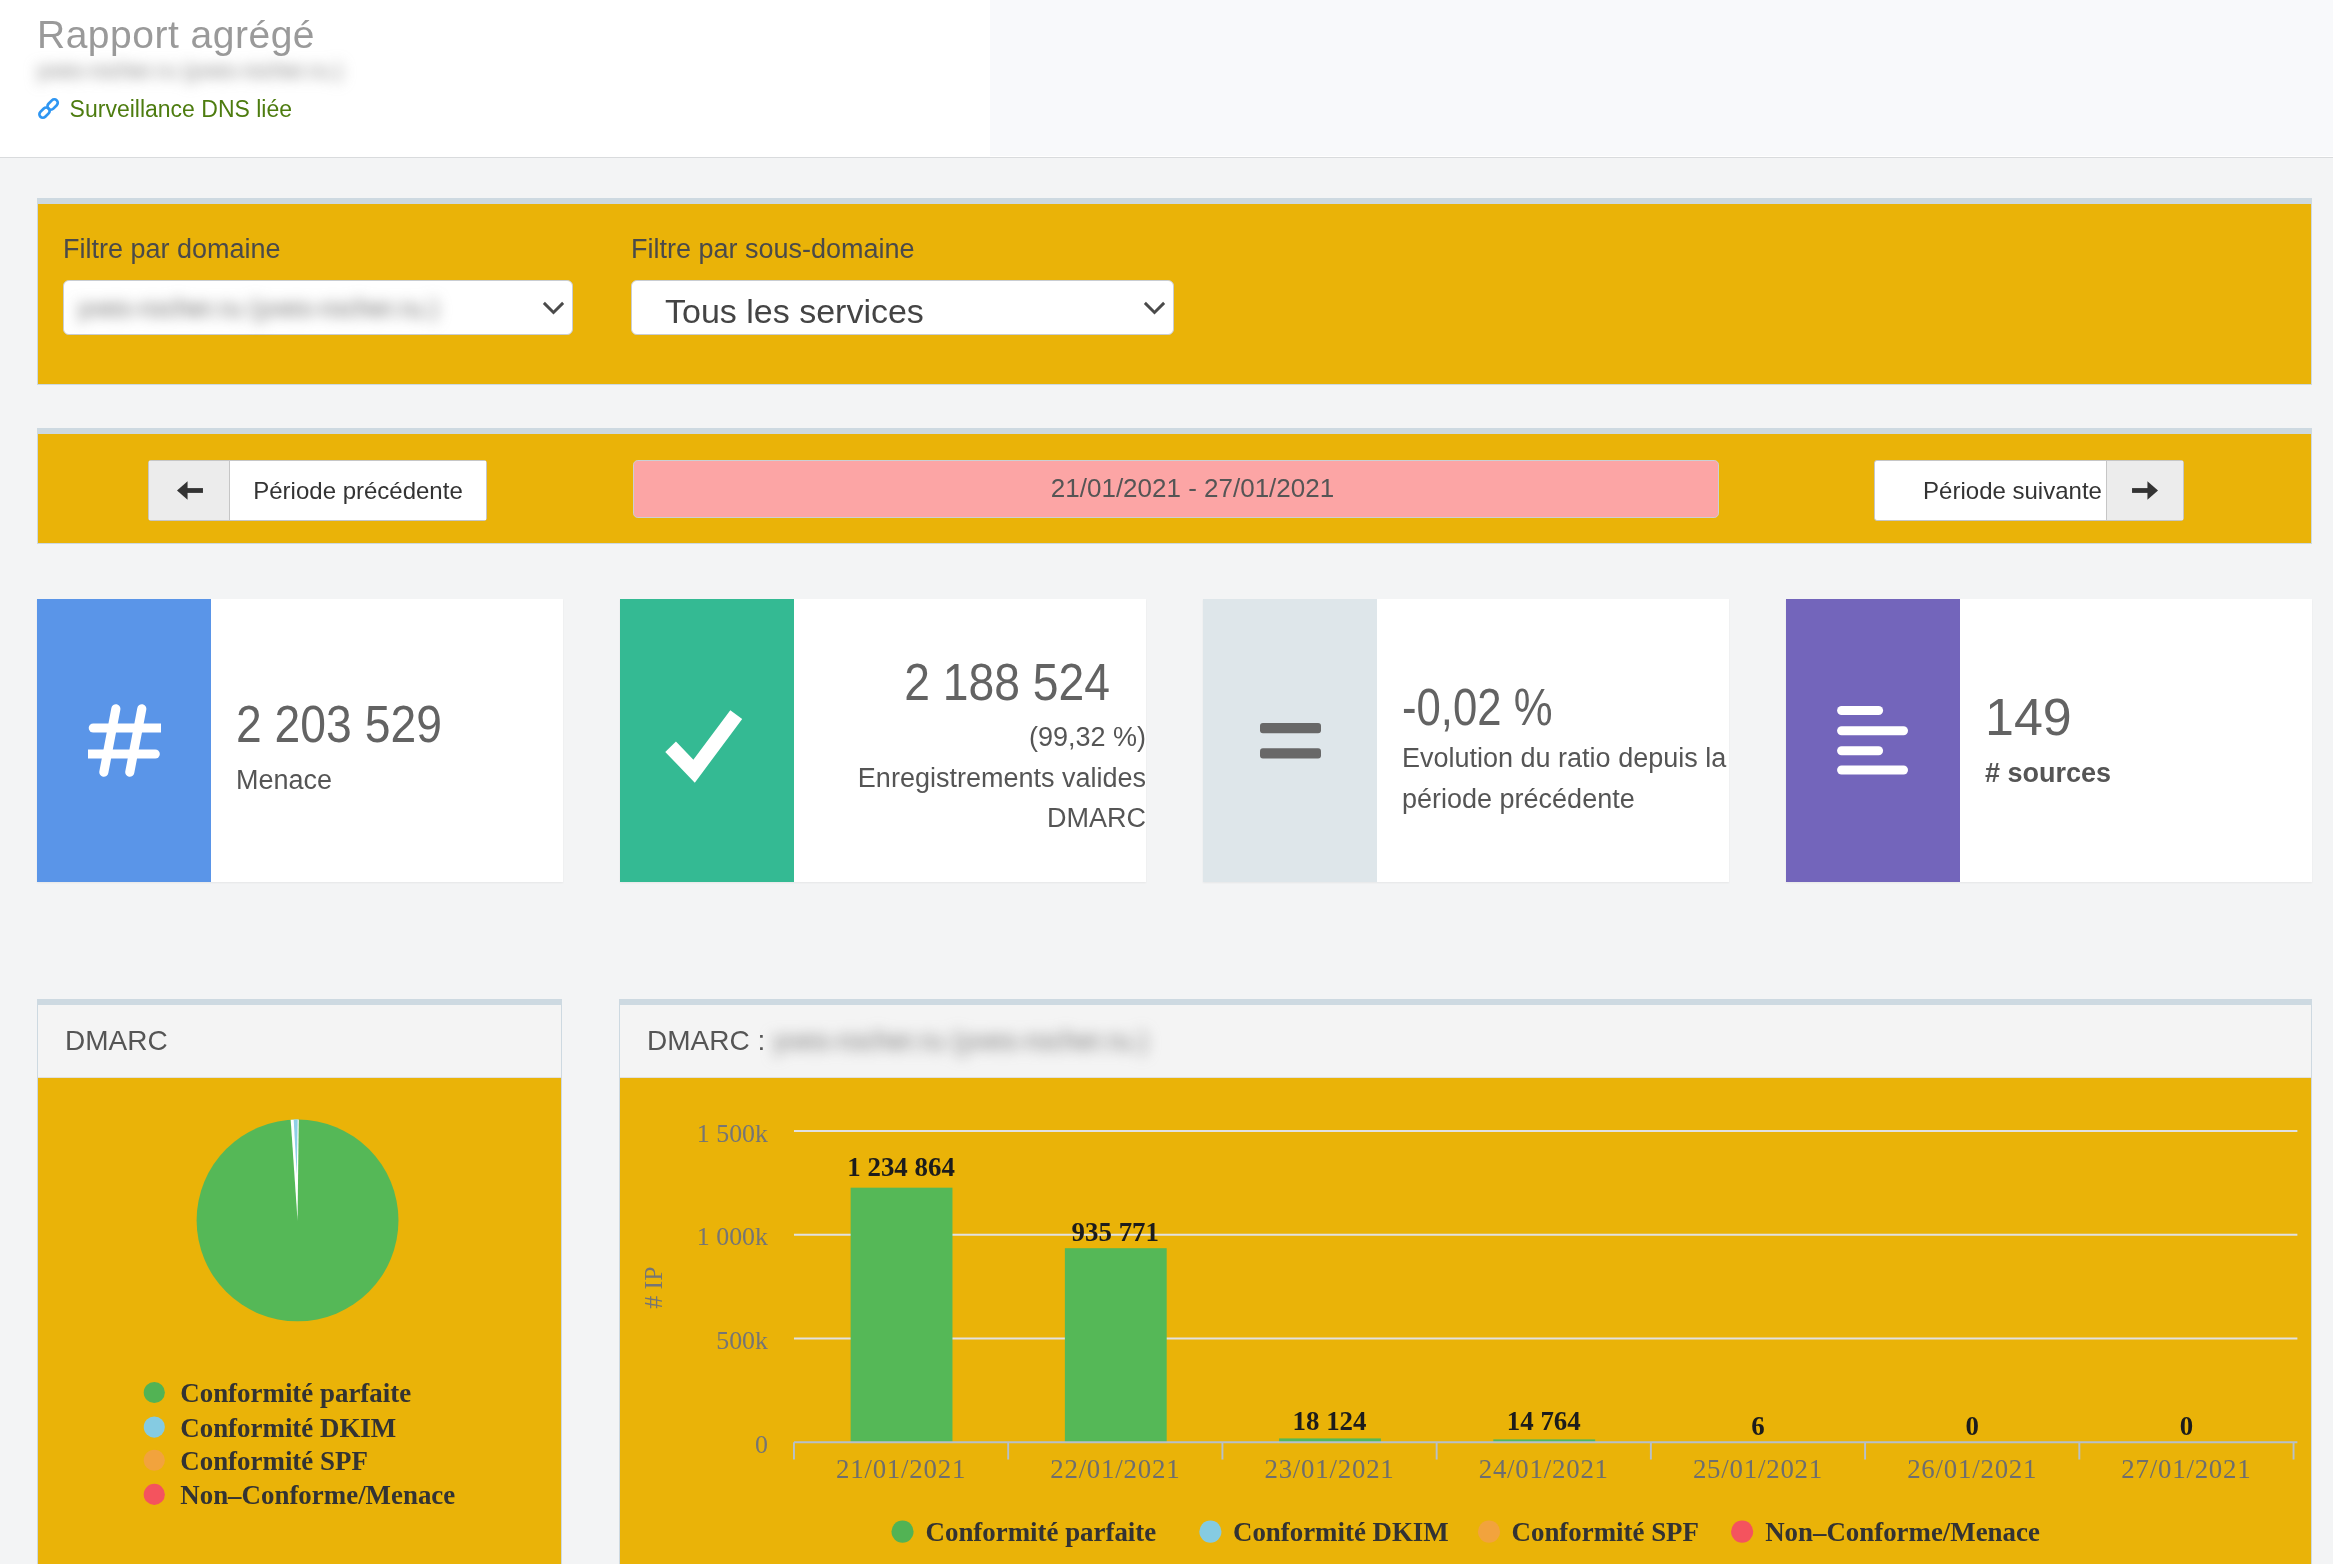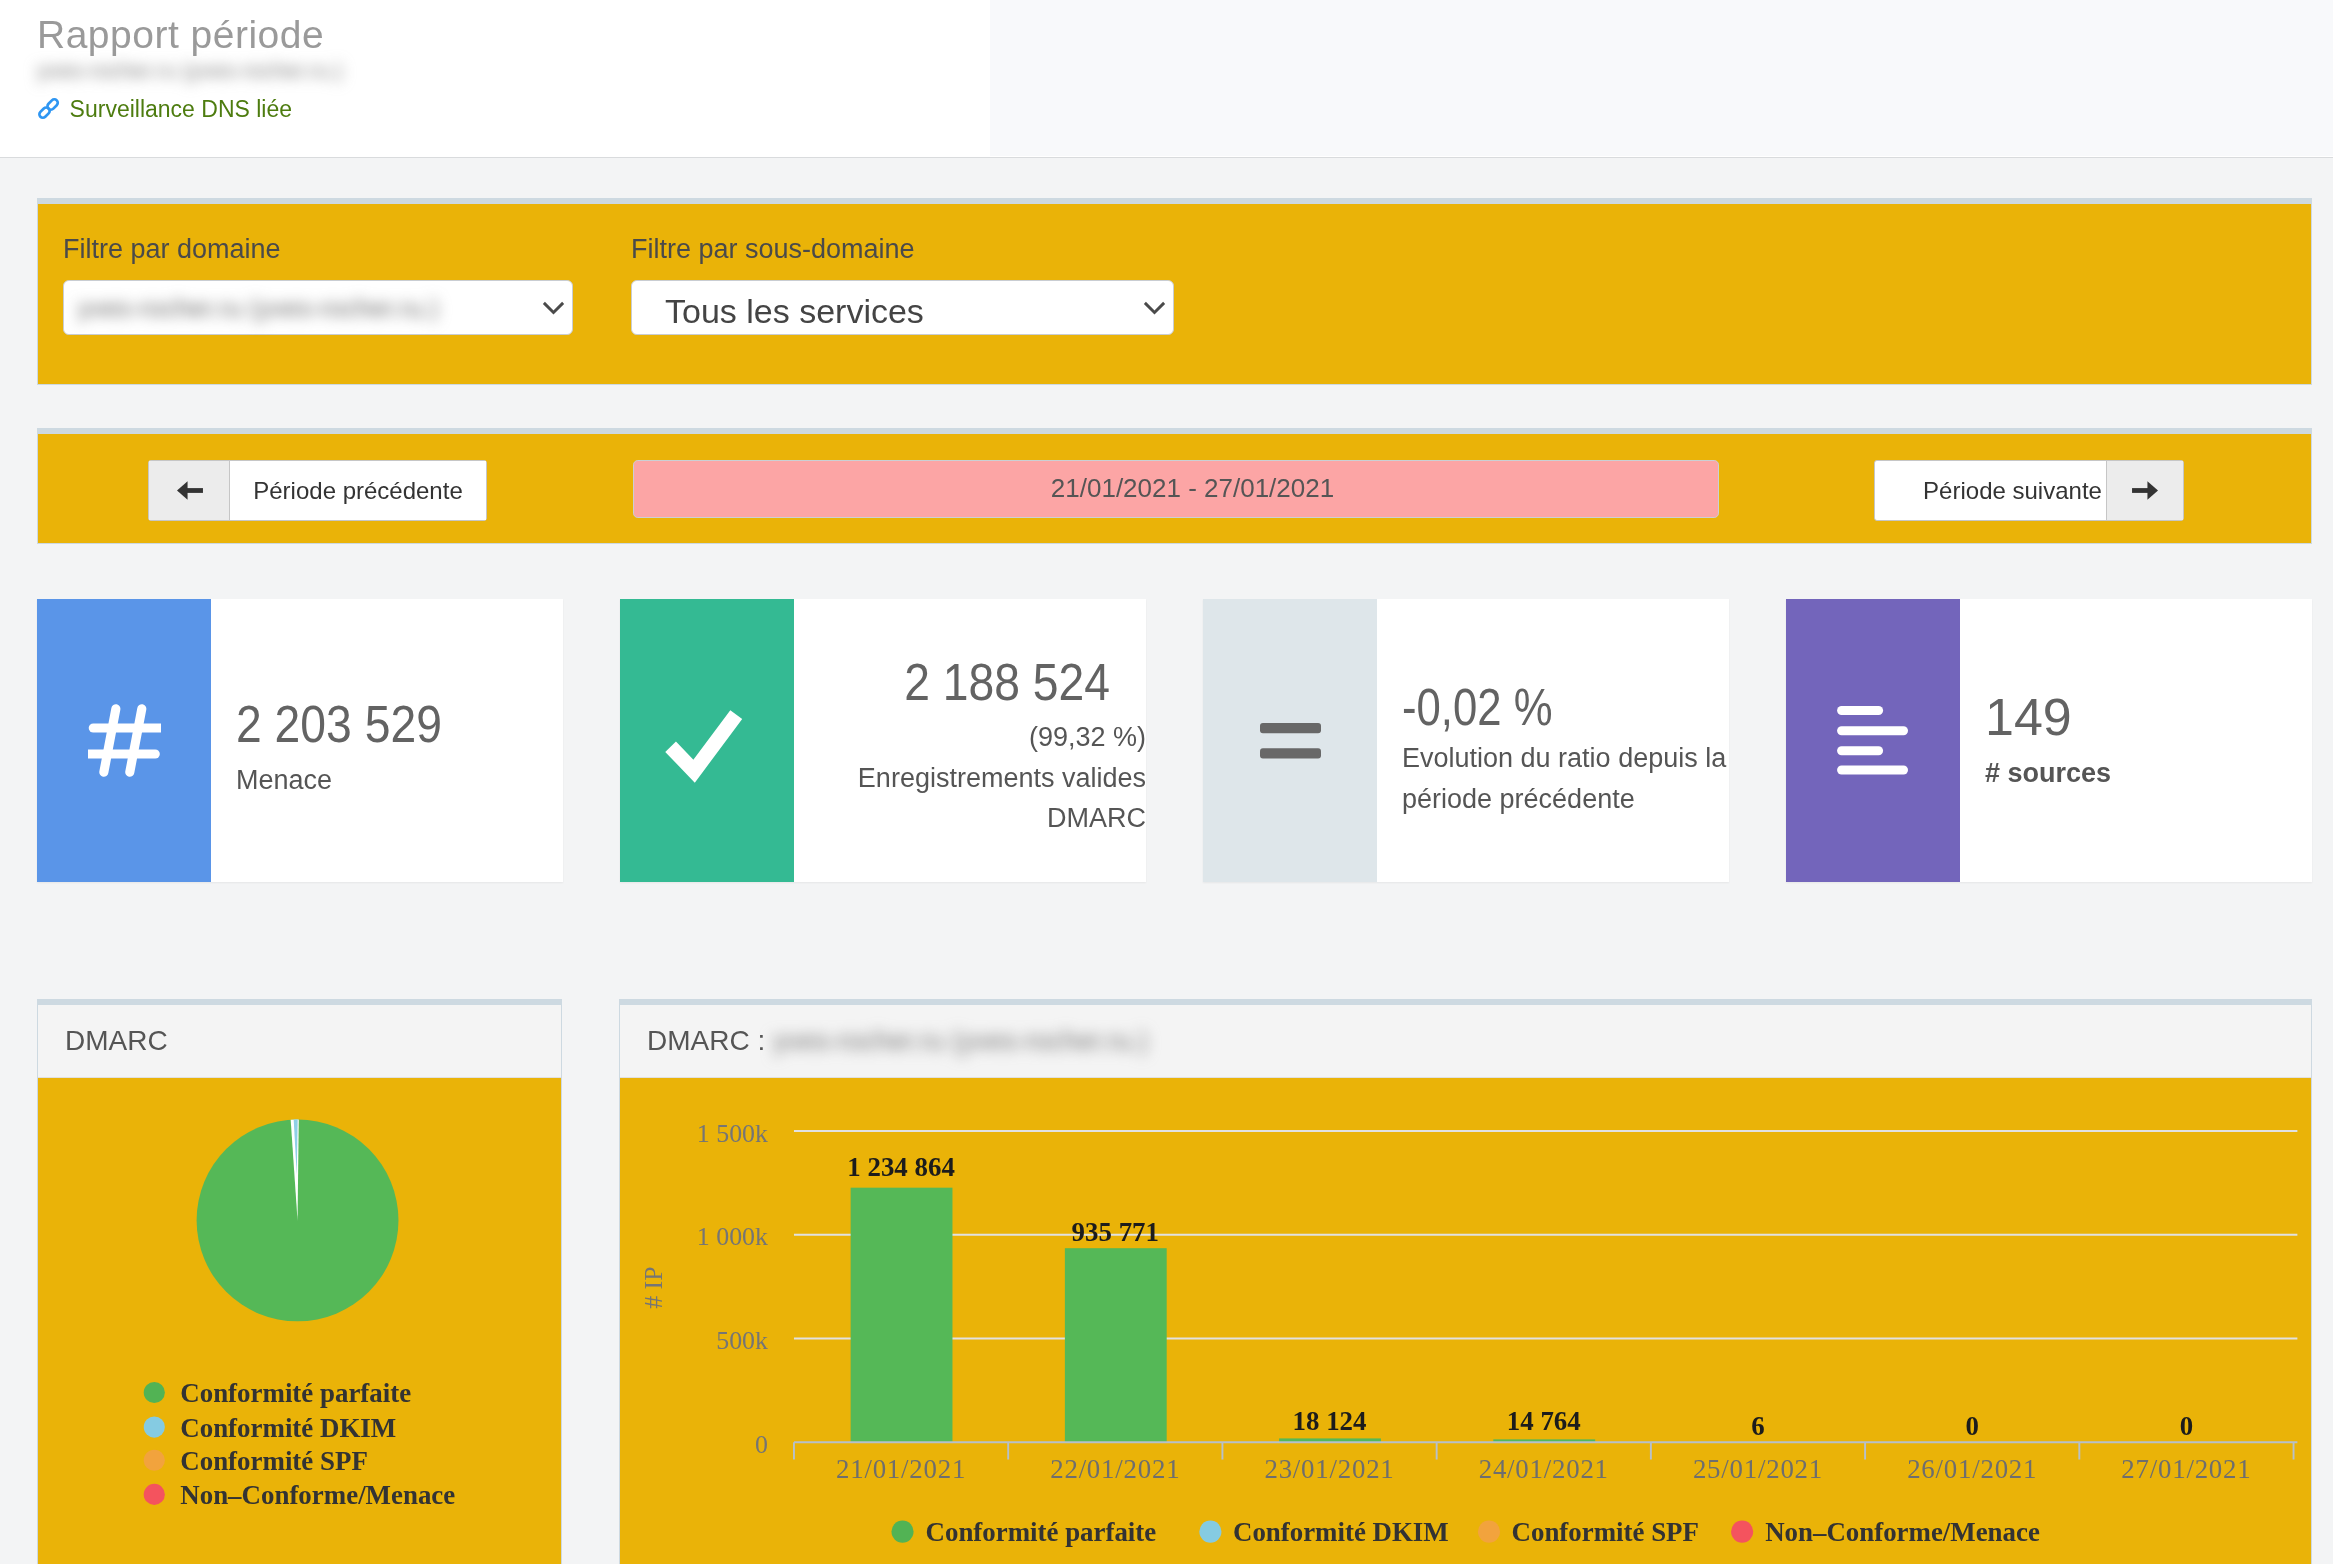--- a/index.html
+++ b/index.html
@@ -41,21 +41,21 @@
   .chead { position:absolute; left:0; top:0; right:0; height:73px; background:#f4f4f4; border-bottom:1.9px solid #e0e0e0; font-size:28px; color:#555; display:flex; align-items:center; }
   #cardpie { left:37px; top:999px; width:525px; height:672px; }
   #cardbar { left:619px; top:999px; width:1693px; height:672px; }
 </style>
 </head>
 <body>
 <div id="page">
 
   <div id="hdr" class="abs"></div>
   <div class="abs" style="left:990px; top:0; width:1344px; height:156px; background:#f8f9fb;"></div>
-  <div id="title" class="abs">Rapport période</div>
+  <div id="title" class="abs">Rapport agrégé</div>
   <div id="blur1" class="abs">yves-rocher.ru (yves-rocher.ru.)</div>
   <div id="dnslink" class="abs"><svg width="25" height="25" viewBox="0 0 24 24">
         <g transform="rotate(-45 12 12)" fill="none" stroke="#2f96f2" stroke-width="2.6">
           <rect x="0.9" y="8.8" width="11.2" height="6.6" rx="3.3"></rect>
           <rect x="11.9" y="8.8" width="11.2" height="6.6" rx="3.3"></rect>
         </g>
       </svg><span>Surveillance DNS liée</span></div>
 
   <div id="cardfilter" class="abs bcard">
     <div class="abs flabel" style="left:25px; top:30px;">Filtre par domaine</div>

